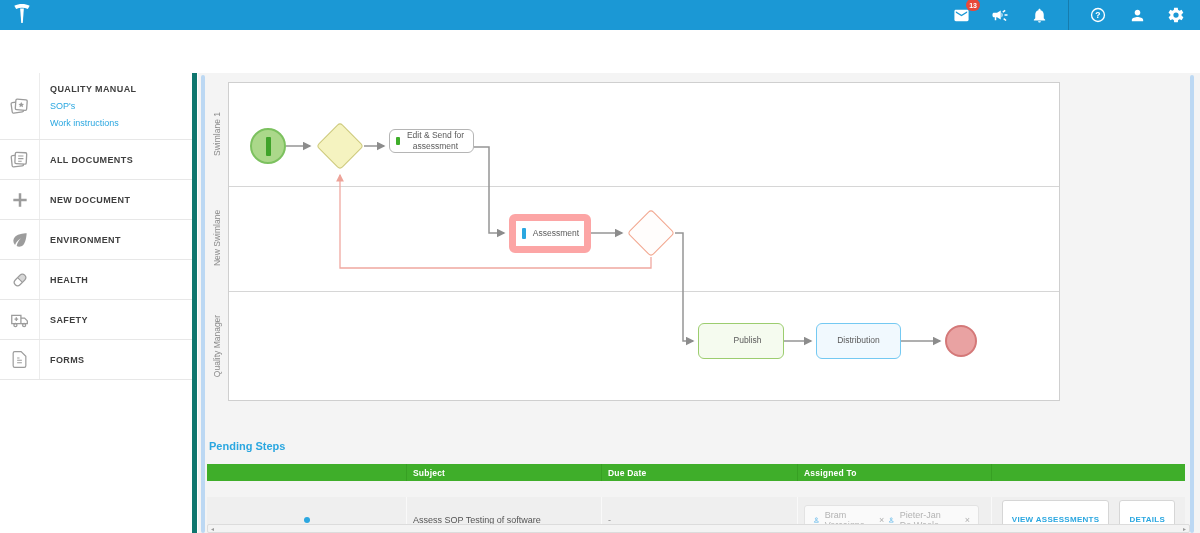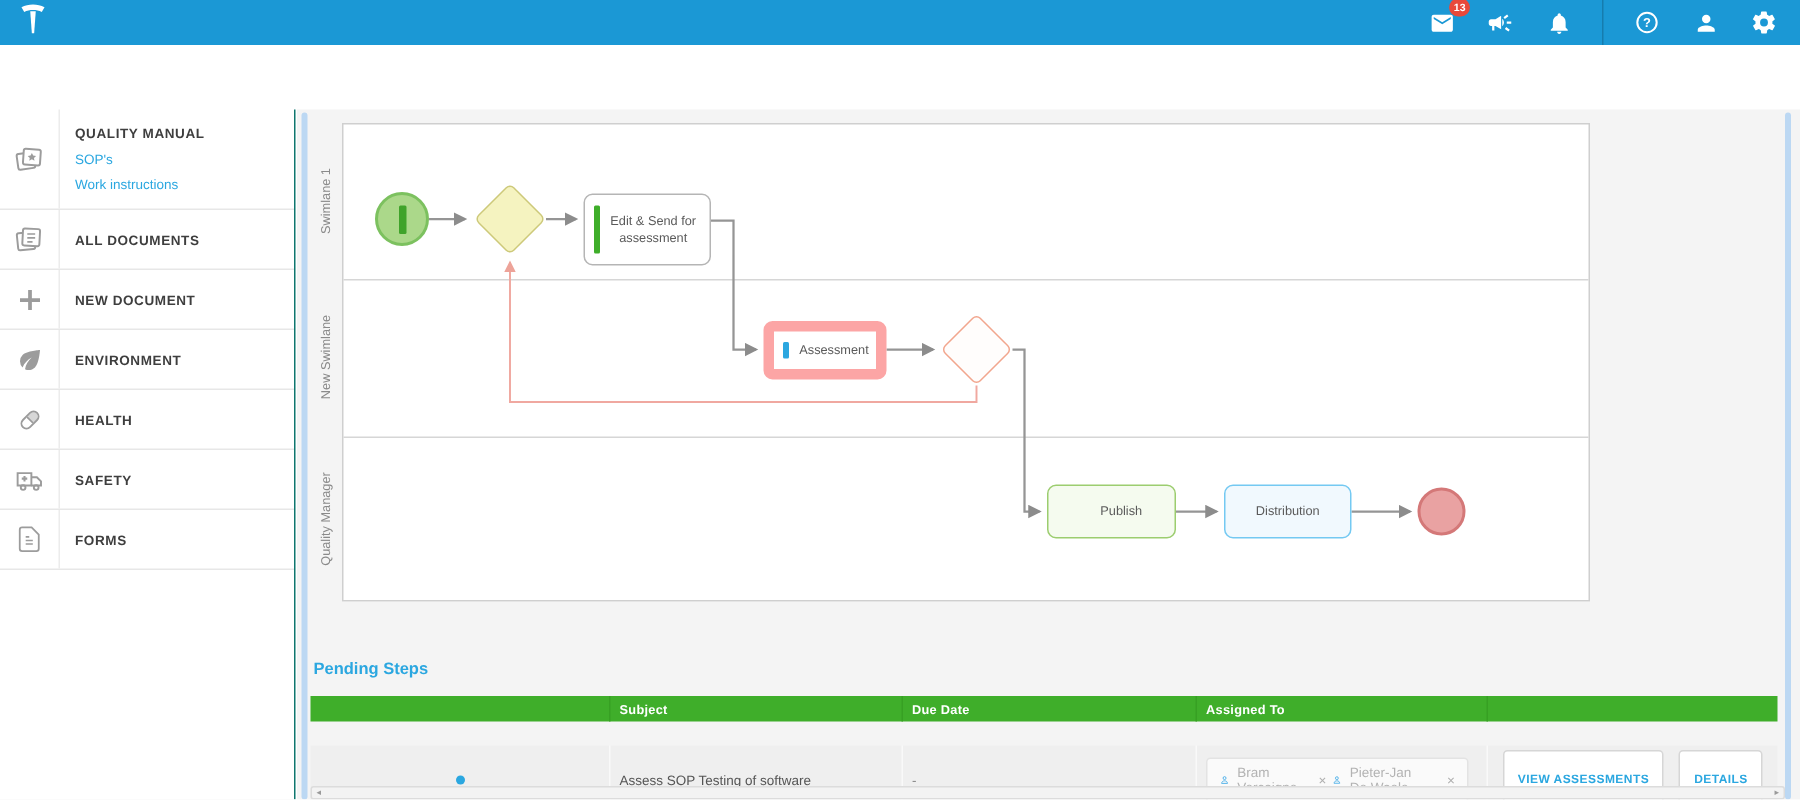--- a/index.html
+++ b/index.html
@@ -22,21 +22,21 @@
   
   .header-row { position:absolute; left:0; top:30px; width:1200px; height:43px; background:#fff; border-bottom:2px solid #52b84d; }
   .doc-btn { position:absolute; left:8px; top:7px; width:180px; height:29px; background:#3fae2a; border-radius:3px;
              color:#fff; font-size:10px; display:flex; align-items:center; justify-content:space-between; padding:0 9px 0 12px; cursor:pointer; }
   .hdr-vdiv { position:absolute; left:197px; top:0; width:1px; height:41px; background:#ddd; }
   .back { position:absolute; left:210px; top:0; height:41px; display:flex; align-items:center; gap:6px;
           color:#2ba7e0; font-size:10px; font-weight:bold; letter-spacing:1px; cursor:pointer; }
   .back .chev { font-size:13px; font-weight:bold; line-height:1; }
 
   
-  .sidebar { position:absolute; left:0; top:73px; width:197px; height:460px; background:#fff; border-right:1px solid #0f766e; }
+  .sidebar { position:absolute; left:0; top:73px; width:197px; height:460px; background:#fff; border-right:5px solid #0f766e; }
   .side-item { display:flex; border-bottom:1px solid #e7e7e7; background:#fff; cursor:pointer; }
   .h68 { height:67px; } .h40 { height:40px; }
   .side-icon { width:40px; flex-shrink:0; border-right:1px solid #ececec; display:flex; align-items:center; justify-content:center; }
   .side-labels { flex:1; padding-left:10px; display:flex; flex-direction:column; justify-content:center; }
   .side-label { font-size:9px; font-weight:bold; color:#3e3e3e; letter-spacing:.4px; }
   .side-sub { font-size:9px; color:#2ba7e0; margin-top:7px; cursor:pointer; }
 
   
   .content-bg { position:absolute; left:198px; top:73px; width:1002px; height:460px; background:#f4f4f4; }
   .vstrip { position:absolute; top:75px; width:4px; height:458px; background:#bcd8f3; border-radius:2px; }
@@ -50,21 +50,21 @@
   .conn-svg { position:absolute; left:0; top:0; width:830px; height:317px; }
   .node-start { position:absolute; left:21px; top:45px; width:36px; height:36px; border-radius:50%;
                 background:#abd88a; border:2px solid #7cc15f; display:flex; align-items:center; justify-content:center; }
   .start-bar { width:5px; height:19px; background:#3fa32a; border-radius:1px; }
   .gw { position:absolute; width:34px; height:34px; transform:rotate(45deg); border-radius:4px; }
   .gw1 { left:94px; top:46px; background:#f5f3c0; border:1px solid #cdc97a; }
   .gw2 { left:405px; top:133px; background:#fffdfc; border:1px solid #f2a68e; }
   .task { position:absolute; border-radius:6px; display:flex; align-items:center; justify-content:center;
           text-align:center; font-size:8.5px; color:#5a5a5a; line-height:1.3; background:#fff; cursor:pointer; }
   .task .tbar { position:absolute; left:6px; top:7px; bottom:7px; width:4px; border-radius:1px; }
-  .task-edit { left:160px; top:46px; width:85px; height:48px; border:1px solid #b5b5b5; padding:2px 4px 2px 12px; }
+  .task-edit { left:160px; top:46px; width:85px; height:24px; border:1px solid #b5b5b5; padding:2px 4px 2px 12px; }
   .task-assess { left:280px; top:131px; width:82px; height:39px; border:7px solid #fca5a5; padding-left:12px; }
   .task-publish { left:469px; top:240px; width:86px; height:36px; border:1px solid #9ccd6f; background:#f5fbef;padding-left:13px; }
   .task-dist { left:587px; top:240px; width:85px; height:36px; border:1px solid #74c9f2; background:#f1f9fe; }
   .node-end { position:absolute; left:716px; top:242px; width:32px; height:32px; border-radius:50%;
               background:#e9a2a2; border:2px solid #d47878; }
 
   
   .pending-title { position:absolute; left:209px; top:440px; font-size:11px; font-weight:bold; color:#2ba7e0; }
   .ptable { position:absolute; left:207px; top:464px; width:978px; }
   .phead { display:flex; height:17px; background:#3fae2a; }

